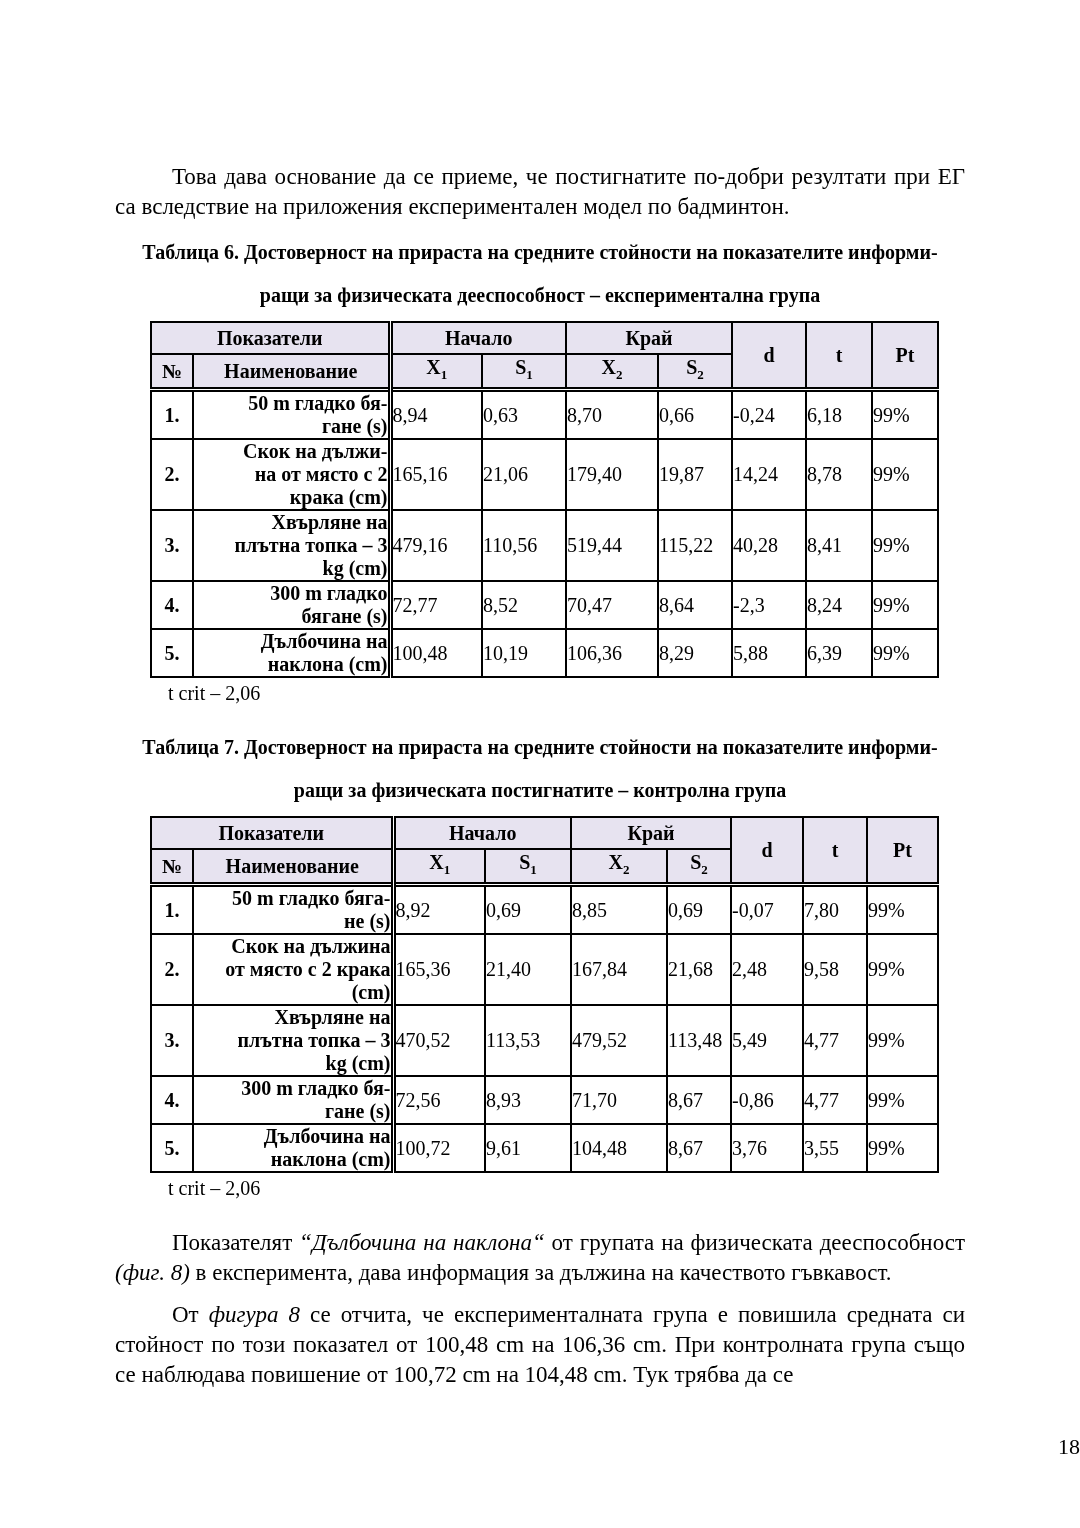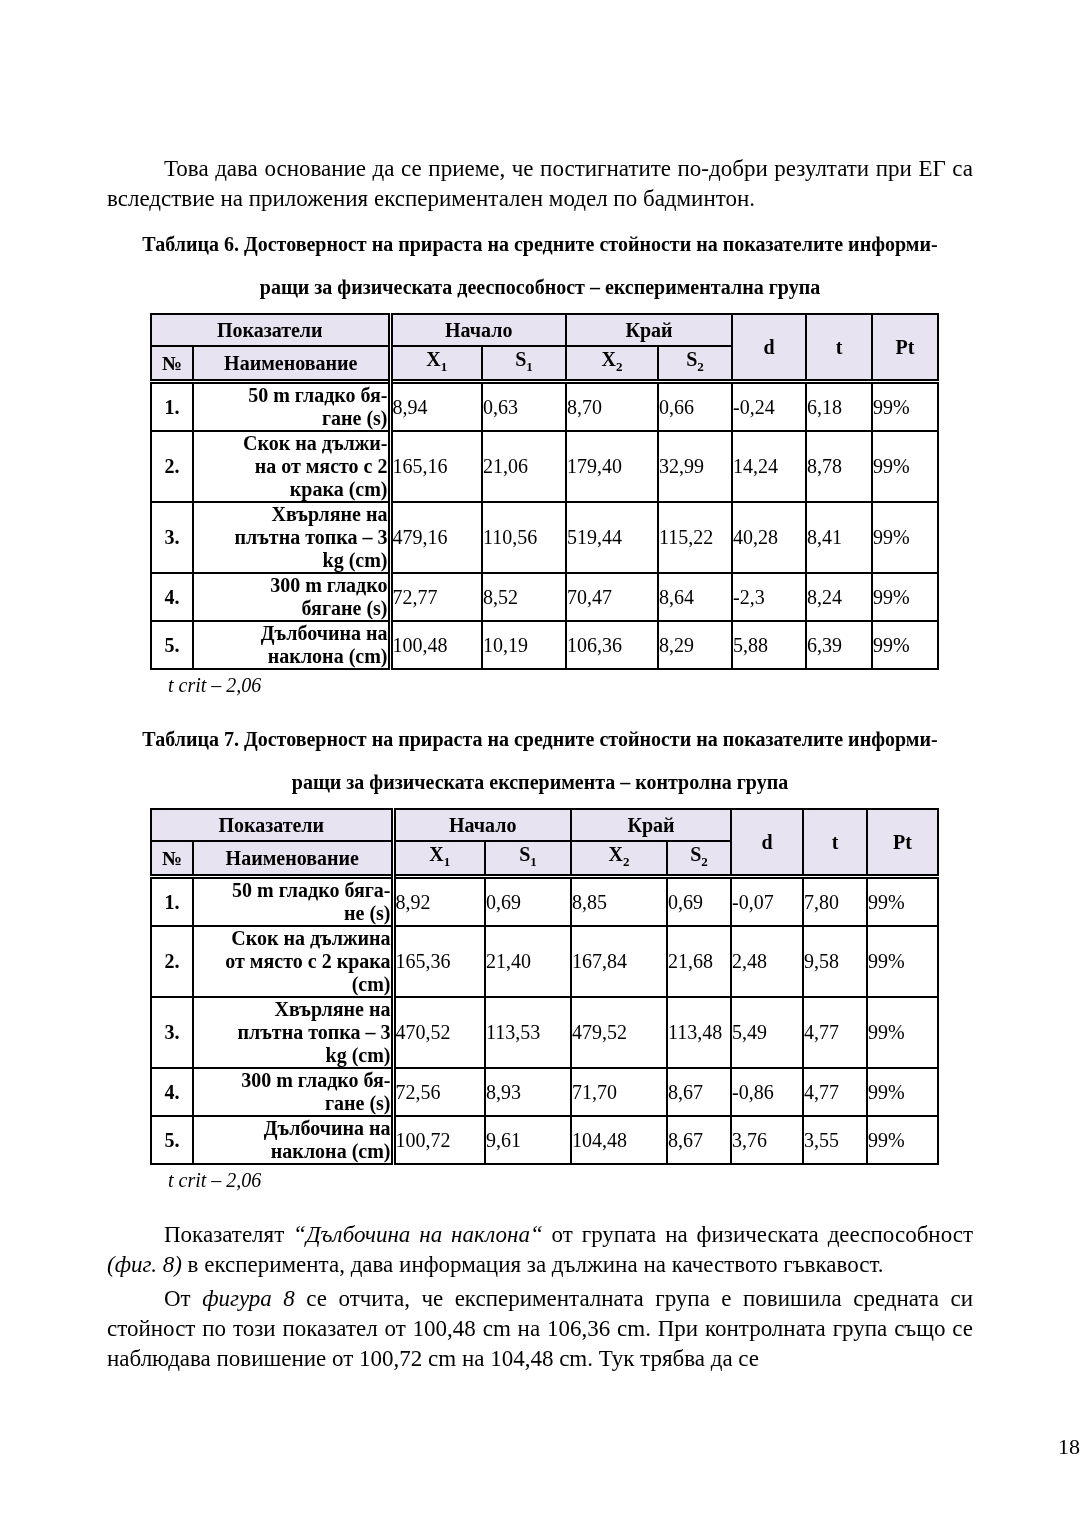--- a/index.html
+++ b/index.html
@@ -12,21 +12,21 @@
     font-family: "Liberation Serif", "DejaVu Serif", serif;
     overflow: hidden;
   }
   .content {
     position: absolute;
     left: 103px;
     top: 150px;
     width: 874px;
   }
   p.body-text {
-    margin: 4px;
+    margin: 12px;
     font-size: 23px;
     line-height: 30px;
     text-align: justify;
     text-indent: 57px;
   }
   .it { font-style: italic; }
   .caption {
     font-weight: bold;
     font-size: 20px;
     line-height: 25px;
@@ -73,21 +73,20 @@
   td.val-cell {
     font-size: 20px;
     padding: 3px 2px 3px 13px;
     text-align: left;
     line-height: 23px;
   }
   td.wrap-any { word-break: break-all; overflow-wrap: anywhere; }
   .dbl-l { border-left: 5px double #000 !important; }
   table.stat-table tbody tr:first-child td { border-top: 5px double #000; }
   .tcrit-note {
-    font-style: italic;
     font-size: 20px;
     line-height: 24px;
     margin: 3px 0 0 65px;
   }
   .paras { margin-top: 28px; }
   .page-number {
     position: absolute;
     top: 1434px;
     left: 0;
     width: 100%;
@@ -152,21 +151,21 @@
           <td class="val-cell">99%</td>
         </tr>
         <tr>
           <td class="no-cell">2.</td>
           <td class="name-cell">Скок на дължи-
 на от място с 2
 крака (cm)</td>
           <td class="val-cell dbl-l">165,16</td>
           <td class="val-cell">21,06</td>
           <td class="val-cell">179,40</td>
-          <td class="val-cell">32,99</td>
+          <td class="val-cell">19,87</td>
           <td class="val-cell">14,24</td>
           <td class="val-cell">8,78</td>
           <td class="val-cell">99%</td>
         </tr>
         <tr>
           <td class="no-cell">3.</td>
           <td class="name-cell">Хвърляне на
 плътна топка – 3
 kg (cm)</td>
           <td class="val-cell dbl-l">479,16</td>
@@ -201,21 +200,21 @@
           <td class="val-cell">6,39</td>
           <td class="val-cell">99%</td>
         </tr>
       </tbody>
     </table>
 
     <div class="tcrit-note">t crit – 2,06</div>
 
     <div class="caption caption-7">
       <span class="cap-line">Таблица 7. Достоверност на прираста на средните стойности на показателите информи-</span>
-      <span class="cap-line">ращи за физическата експеримента – контролна група</span>
+      <span class="cap-line">ращи за физическата постигнатите – контролна група</span>
     </div>
 
     <table class="stat-table">
       <colgroup>
         <col style="width:42px">
           <col style="width:200px">
           <col style="width:92px">
           <col style="width:86px">
           <col style="width:96px">
           <col style="width:64px">

